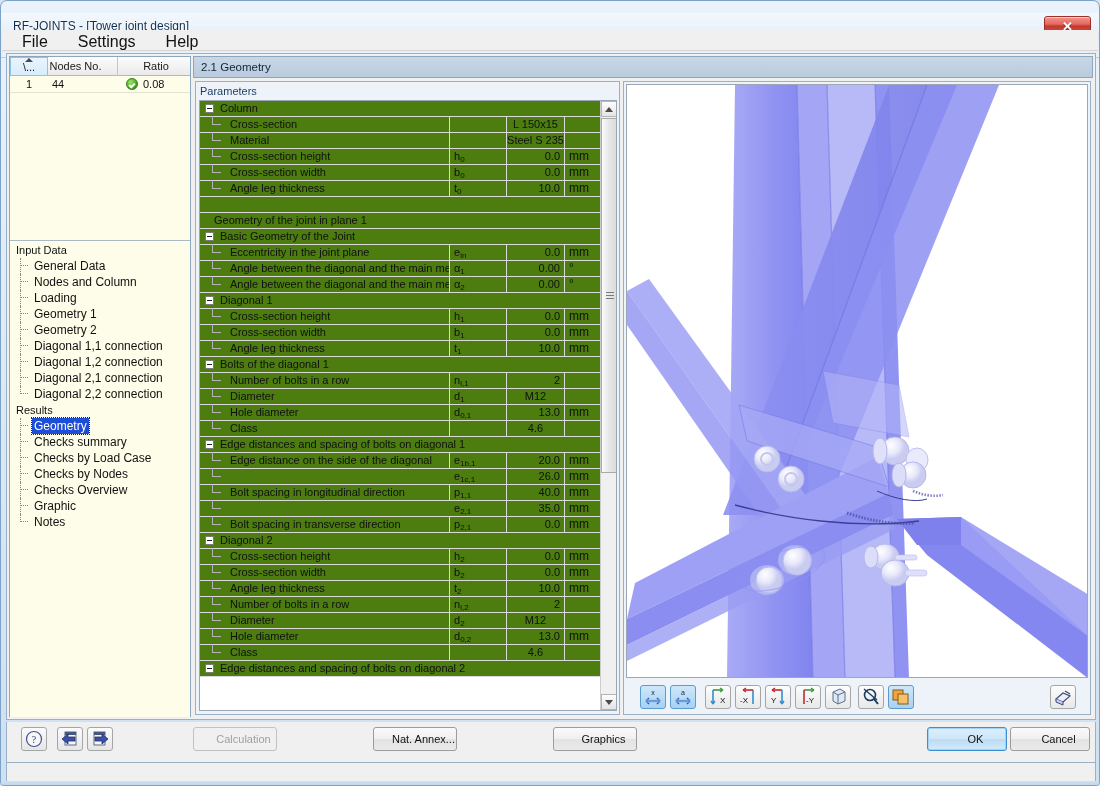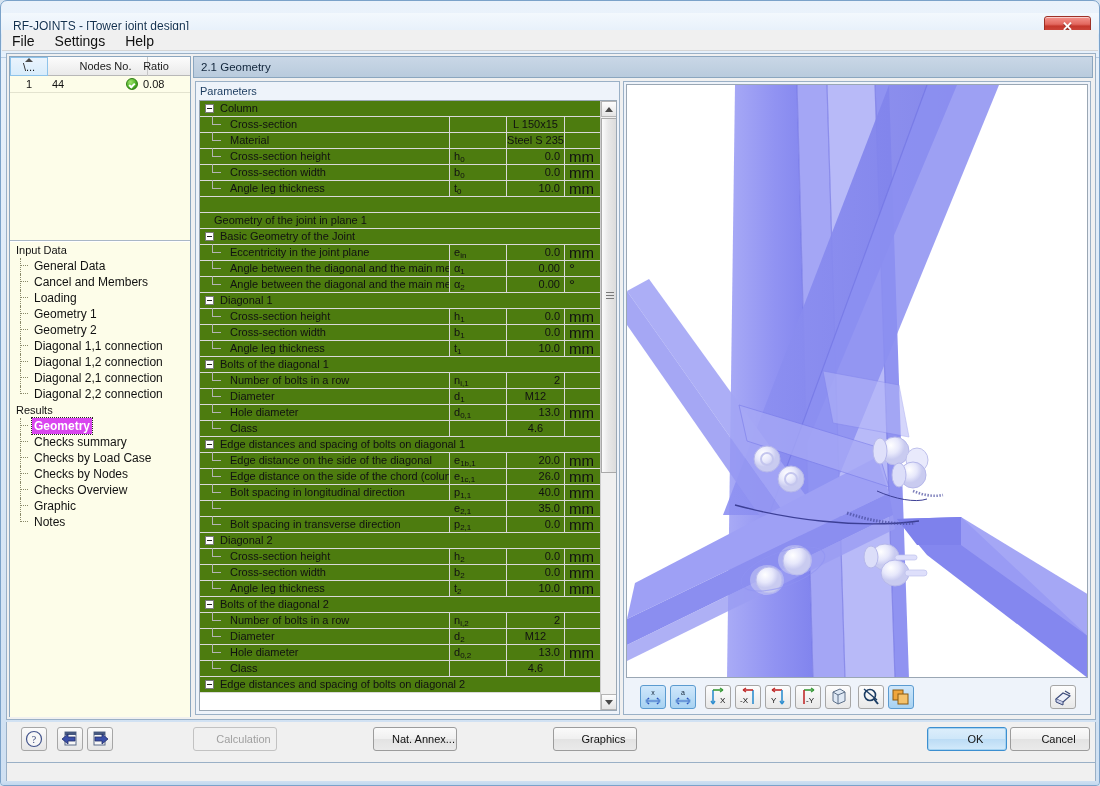--- a/index.html
+++ b/index.html
@@ -48,21 +48,21 @@
     text-shadow:0 1px 1px rgba(0,0,0,.45);
   }
 
   
   #menubar {
     position:absolute; left:1px; top:29px; width:1096px; height:21px;
     background:#f0f0f0;
     border-bottom:1px solid #d5d5d5;
   }
   #menubar .mi {
-    float:left; padding:3px 10px 3px 10px; font-size:14px; color:#111;
+    float:left; padding:3px 10px 3px 20px; font-size:16px; color:#111;
     cursor:default;
   }
 
   
   #client {
     position:absolute; left:5px; top:52px; width:1090px; height:667px;
     background:#f0f0f0;
     border:1px solid #9ab0c6;
   }
 
@@ -134,22 +134,22 @@
   .tree-item .dash {
     position:absolute; left:10px; top:7px; width:8px;
     border-top:1px dotted #8a8a6a;
   }
   .tree-item .vline {
     position:absolute; left:10px; top:0px; height:16px;
     border-left:1px dotted #8a8a6a;
   }
   .tree-item .lbl { display:inline-block; padding:0 2px; }
   .tree-item.selected .lbl {
-    background:#d946ef; color:#fff;
-    outline:1px dotted #222; outline-offset:0px;font-weight:bold;
+    background:#1d4ed8; color:#fff;
+    outline:1px dotted #222; outline-offset:0px;
   }
 
   
   #content {
     position:absolute; left:186px; top:2px; width:900px; height:661px;
     background:#f0f0f0;
   }
   #content-header {
     position:absolute; left:0; top:0; width:900px; height:22px;
     background:linear-gradient(180deg,#c9d7e6,#b9cbdd);
@@ -190,21 +190,21 @@
     border-right:1px solid #d9d9d9;
   }
   .prow .c-val {
     position:absolute; left:307px; top:0; width:58px; height:15px; line-height:15px;
     font-size:11px; color:#111; text-align:right; padding-right:4px;
     white-space:nowrap; overflow:hidden;
     border-right:1px solid #d9d9d9;
   }
   .prow .c-unit {
     position:absolute; left:365px; top:0; width:37px; height:15px; line-height:15px;
-    font-size:15px; color:#111; padding-left:4px; white-space:nowrap; overflow:hidden;
+    font-size:12px; color:#111; padding-left:4px; white-space:nowrap; overflow:hidden;
   }
   
   .prow.group .c-name { width:402px; border-right:none; padding-left:20px; }
   .prow.group .exp {
     position:absolute; left:5px; top:3px; width:9px; height:9px;
     border:1px solid #7a7a7a; background:#fff;
   }
   .prow.group .exp:before {
     content:""; position:absolute; left:1px; top:3px; width:5px; height:1px; background:#222;
   }
@@ -323,41 +323,41 @@
   <div id="client">
 
     <div id="left-panel">
 
       <div id="nodes-grid">
         <div id="nodes-head">
           <div class="hc sel" style="left:0px;width:38px;">
             <span class="sort-caret"></span>
             <span>\...</span>
           </div>
-          <div class="hc" style="left:54px;width:84px;">Nodes No.</div>
+          <div class="hc" style="left:24px;width:84px;">Nodes No.</div>
           <div class="hc" style="left:112px;width:68px;border-right:none;">Ratio</div>
         </div>
         <div id="nodes-row">
           <div class="dc" style="left:0px;width:38px;text-align:center;">1</div>
           <div class="dc" style="left:42px;width:70px;">44</div>
           <div class="check-icon" style="left:116px;top:2px;"></div>
           <div class="dc" style="left:133px;width:47px;">0.08</div>
         </div>
       </div>
 
       <div id="nav-tree">
         <div class="tree-root">Input Data</div>
 
         <div class="tree-item">
           <span class="vline"></span><span class="dash"></span>
           <span class="lbl">General Data</span>
         </div>
         <div class="tree-item">
           <span class="vline"></span><span class="dash"></span>
-          <span class="lbl">Cancel and Members</span>
+          <span class="lbl">Nodes and Column</span>
         </div>
         <div class="tree-item">
           <span class="vline"></span><span class="dash"></span>
           <span class="lbl">Loading</span>
         </div>
         <div class="tree-item">
           <span class="vline"></span><span class="dash"></span>
           <span class="lbl">Geometry 1</span>
         </div>
         <div class="tree-item">
@@ -573,21 +573,20 @@
                 <span class="tvert"></span>
                 <span class="tdash"></span>
                 <div class="c-name">Edge distance on the side of the diagonal</div>
                 <div class="c-sym">e<span class="sub">1b,1</span></div>
                 <div class="c-val">20.0</div>
                 <div class="c-unit">mm</div>
               </div>
               <div class="prow leaf">
                 <span class="tvert"></span>
                 <span class="tdash"></span>
-                <div class="c-name">Edge distance on the side of the chord (colun</div>
                 <div class="c-sym">e<span class="sub">1c,1</span></div>
                 <div class="c-val">26.0</div>
                 <div class="c-unit">mm</div>
               </div>
               <div class="prow leaf">
                 <span class="tvert"></span>
                 <span class="tdash"></span>
                 <div class="c-name">Bolt spacing in longitudinal direction</div>
                 <div class="c-sym">p<span class="sub">1,1</span></div>
                 <div class="c-val">40.0</div>
@@ -628,24 +627,20 @@
                 <div class="c-val">0.0</div>
                 <div class="c-unit">mm</div>
               </div>
               <div class="prow leaf">
                 <span class="tvert" style="height: 8px;"></span>
                 <span class="tdash"></span>
                 <div class="c-name">Angle leg thickness</div>
                 <div class="c-sym">t<span class="sub">2</span></div>
                 <div class="c-val">10.0</div>
                 <div class="c-unit">mm</div>
-              </div>
-              <div class="prow group">
-                <span class="exp"></span>
-                <div class="c-name">Bolts of the diagonal 2</div>
               </div>
               <div class="prow leaf">
                 <span class="tvert"></span>
                 <span class="tdash"></span>
                 <div class="c-name">Number of bolts in a row</div>
                 <div class="c-sym">n<span class="sub">i,2</span></div>
                 <div class="c-val">2</div>
                 <div class="c-unit"></div>
               </div>
               <div class="prow leaf">

